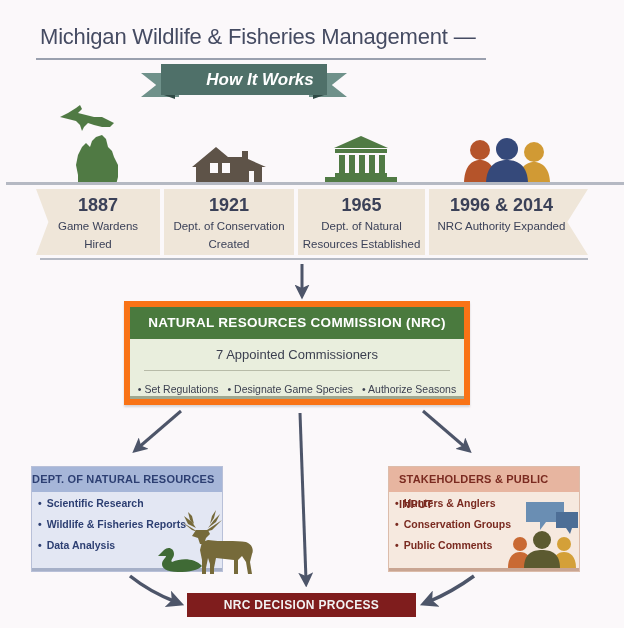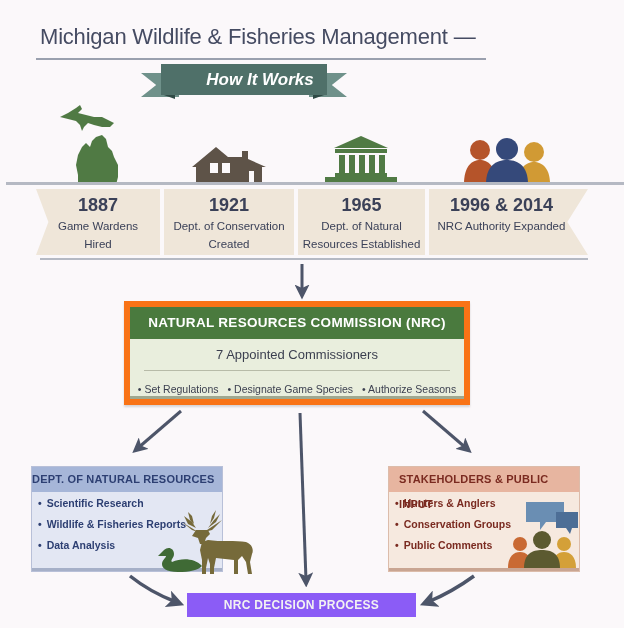--- a/index.html
+++ b/index.html
@@ -49,21 +49,21 @@
   .dnr ul, .stk ul { list-style: none; margin-top: 1px; padding-left: 6px; font-weight: bold; }
   .dnr li { font-size: 10.5px; color: #2d3f72; line-height: 21px; }
   .dnr li::before, .stk li::before { content: "\2022"; margin-right: 5px; }
   .dnr-foot { position: absolute; left: 0; bottom: 0; width: 100%; height: 3px; background: #a6b0c8; }
 
   .stk { position: absolute; left: 388px; top: 466px; width: 192px; height: 106px; background: #f6e9df; border: 1px solid #dcbcaa; }
   .stk-head { height: 25px; background: #e7b5a0; color: #7a2a20; font-weight: bold; font-size: 11px; line-height: 25px; padding-left: 10px; letter-spacing: 0.2px; }
   .stk li { font-size: 10.5px; color: #7a2a20; line-height: 21px; }
   .stk-foot { position: absolute; left: 0; bottom: 0; width: 100%; height: 3px; background: #c9a592; }
 
-  .decision { position: absolute; left: 187px; top: 593px; width: 229px; height: 24px; background: #8b5cf6;
+  .decision { position: absolute; left: 187px; top: 593px; width: 229px; height: 24px; background: #7f1d1d;
     color: #f2f2f2; font-weight: bold; font-size: 12px; text-align: center; line-height: 24px; letter-spacing: 0.3px; }
 </style>
 </head>
 <body>
 
 <div class="title">Michigan Wildlife &amp; Fisheries Management —</div>
 <div class="title-rule"></div>
 
 <div class="ribbon">
   <div class="tail-l"></div>

